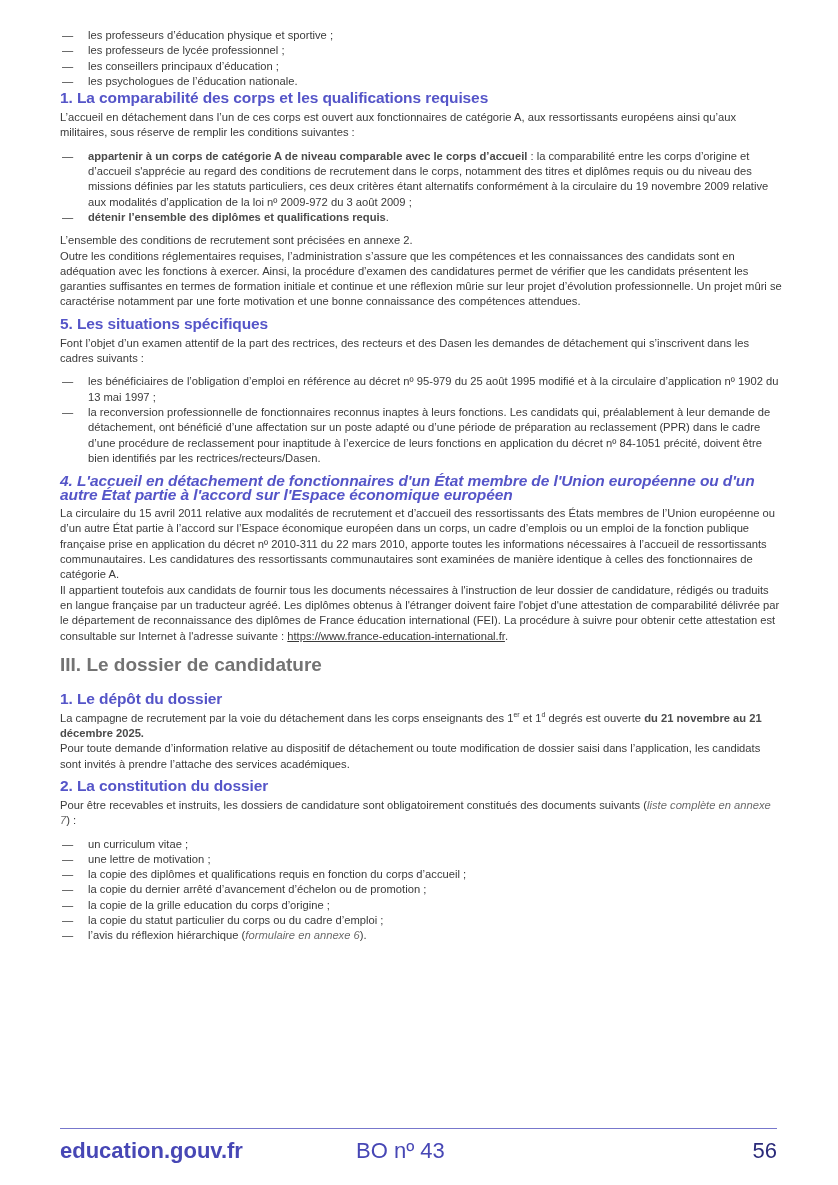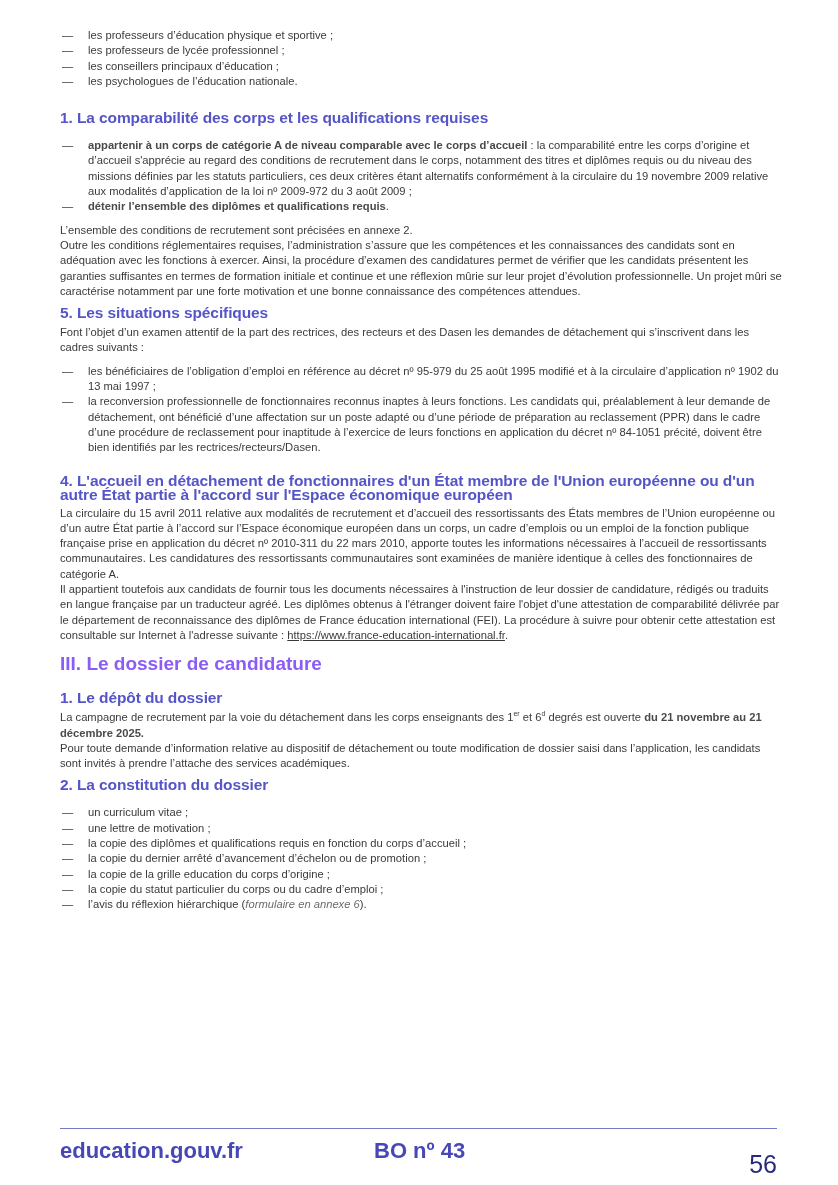--- a/index.html
+++ b/index.html
@@ -10,46 +10,47 @@
     }
     .page { position: absolute; left: 60px; top: 28px; width: 722px; }
     .list { margin: 0; padding: 0; list-style: none; }
     .li { position: relative; padding-left: 28px; font-size: 11.2px; line-height: 15.3px; }
     .li .dash { position: absolute; left: 2px; top: 0; }
     .p { font-size: 11.2px; line-height: 15.3px; margin: 0; }
     .h2 {
       color: #5555c8; font-weight: bold; font-size: 15.5px; line-height: 18px;
       margin: 5px 0 3px 0; letter-spacing: -0.1px;
     }
-    .h2.tight { font-size: 15.5px; line-height: 14px; margin-top: 18px; }
-    .h1 { color: #8b5cf6; font-weight: bold; font-size: 19px; line-height: 22px; margin: 10px 0 3px 0; }
+    .h2.tight { font-size: 15.5px; line-height: 14px; margin-top: 8px; font-style: italic; }
+    .h1 { color: #737373; font-weight: bold; font-size: 19px; line-height: 22px; margin: 10px 0 3px 0; }
     .boldrun { font-weight: bold; color: #4a4a4a; }
     .gap { height: 8px; }
     .link { text-decoration: underline; color: #3a3a3a; }
     .it { font-style: italic; color: #6a6a6a; }
     sup { font-size: 7px; line-height: 0; }
     .footer-rule { position: absolute; left: 60px; top: 1128px; width: 717px; height: 1px; background: #7777cc; }
     .footer { position: absolute; left: 60px; top: 1138px; width: 717px; height: 32px; }
     .footer .site { position: absolute; left: 0; top: 0; color: #4747b5; font-size: 22px; font-weight: bold; }
-    .footer .bo { position: absolute; left: 314px; top: 0; color: #4747b5; font-size: 22px; font-weight: bold; }
-    .footer .num { position: absolute; right: 0; top: 12px; color: #2a2a7a; font-size: 25px; }
+    .footer .bo { position: absolute; left: 296px; top: 0; color: #4747b5; font-size: 22px; font-weight: normal; }
+    .footer .num { position: absolute; right: 0; top: 0; color: #2a2a7a; font-size: 22px; }
   </style>
 </head>
 <body>
 
 <div class="page">
 
   <ul class="list">
     <li class="li"><span class="dash">—</span><span>les professeurs d’éducation physique et sportive ;</span></li>
     <li class="li"><span class="dash">—</span><span>les professeurs de lycée professionnel ;</span></li>
     <li class="li"><span class="dash">—</span><span>les conseillers principaux d’éducation ;</span></li>
     <li class="li"><span class="dash">—</span><span>les psychologues de l’éducation nationale.</span></li>
   </ul>
 
-  <h2 class="h2" style="margin-top:20px">1. La comparabilité des corps et les qualifications requises</h2>
+  <h2 class="h2" style="margin-top:0">1. La comparabilité des corps et les qualifications requises</h2>
+  <p class="p">L’accueil en détachement dans l’un de ces corps est ouvert aux fonctionnaires de catégorie A, aux ressortissants européens ainsi qu’aux militaires, sous réserve de remplir les conditions suivantes :</p>
   <div class="gap"></div>
   <ul class="list">
     <li class="li"><span class="dash">—</span><span class="boldrun">appartenir à un corps de catégorie A de niveau comparable avec le corps d’accueil</span><span> : la comparabilité entre les corps d’origine et d’accueil s'apprécie au regard des conditions de recrutement dans le corps, notamment des titres et diplômes requis ou du niveau des missions définies par les statuts particuliers, ces deux critères étant alternatifs conformément à la circulaire du 19 novembre 2009 relative aux modalités d’application de la loi nº 2009-972 du 3 août 2009 ;</span></li>
     <li class="li"><span class="dash">—</span><span class="boldrun">détenir l’ensemble des diplômes et qualifications requis</span><span>.</span></li>
   </ul>
   <div class="gap"></div>
   <p class="p">L’ensemble des conditions de recrutement sont précisées en annexe 2.</p>
 
   <p class="p">Outre les conditions réglementaires requises, l’administration s’assure que les compétences et les connaissances des candidats sont en adéquation avec les fonctions à exercer. Ainsi, la procédure d’examen des candidatures permet de vérifier que les candidats présentent les garanties suffisantes en termes de formation initiale et continue et une réflexion mûrie sur leur projet d’évolution professionnelle. Un projet mûri se caractérise notamment par une forte motivation et une bonne connaissance des compétences attendues.</p>
 
@@ -60,24 +61,25 @@
     <li class="li"><span class="dash">—</span><span>les bénéficiaires de l’obligation d’emploi en référence au décret nº 95-979 du 25 août 1995 modifié et à la circulaire d’application nº 1902 du 13 mai 1997 ;</span></li>
     <li class="li"><span class="dash">—</span><span>la reconversion professionnelle de fonctionnaires reconnus inaptes à leurs fonctions. Les candidats qui, préalablement à leur demande de détachement, ont bénéficié d’une affectation sur un poste adapté ou d’une période de préparation au reclassement (PPR) dans le cadre d’une procédure de reclassement pour inaptitude à l’exercice de leurs fonctions en application du décret nº 84-1051 précité, doivent être bien identifiés par les rectrices/recteurs/Dasen.</span></li>
   </ul>
 
   <h2 class="h2 tight">4. L'accueil en détachement de fonctionnaires d'un État membre de l'Union européenne ou d'un autre État partie à l'accord sur l'Espace économique européen</h2>
   <p class="p" style="margin-top:4px">La circulaire du 15 avril 2011 relative aux modalités de recrutement et d’accueil des ressortissants des États membres de l’Union européenne ou d’un autre État partie à l’accord sur l’Espace économique européen dans un corps, un cadre d’emplois ou un emploi de la fonction publique française prise en application du décret nº 2010-311 du 22 mars 2010, apporte toutes les informations nécessaires à l’accueil de ressortissants communautaires. Les candidatures des ressortissants communautaires sont examinées de manière identique à celles des fonctionnaires de catégorie A.</p>
   <p class="p"><span>Il appartient toutefois aux candidats de fournir tous les documents nécessaires à l'instruction de leur dossier de candidature, rédigés ou traduits en langue française par un traducteur agréé. Les diplômes obtenus à l'étranger doivent faire l'objet d'une attestation de comparabilité délivrée par le département de reconnaissance des diplômes de France éducation international (FEI). La procédure à suivre pour obtenir cette attestation est consultable sur Internet à l'adresse suivante : </span><a class="link">https://www.france-education-international.fr</a><span>.</span></p>
 
   <h1 class="h1">III. Le dossier de candidature</h1>
   <h2 class="h2" style="margin-top:14px">1. Le dépôt du dossier</h2>
-  <p class="p"><span>La campagne de recrutement par la voie du détachement dans les corps enseignants des 1</span><sup>er</sup><span> et 6</span><sup>d</sup><span> degrés est ouverte </span><span class="boldrun">du 21 novembre au 21 décembre 2025.</span></p>
+  <p class="p"><span>La campagne de recrutement par la voie du détachement dans les corps enseignants des 1</span><sup>er</sup><span> et 1</span><sup>d</sup><span> degrés est ouverte </span><span class="boldrun">du 21 novembre au 21 décembre 2025.</span></p>
   <p class="p">Pour toute demande d’information relative au dispositif de détachement ou toute modification de dossier saisi dans l’application, les candidats sont invités à prendre l’attache des services académiques.</p>
 
   <h2 class="h2">2. La constitution du dossier</h2>
+  <p class="p"><span>Pour être recevables et instruits, les dossiers de candidature sont obligatoirement constitués des documents suivants (</span><span class="it">liste complète en annexe 7</span><span>) :</span></p>
   <div class="gap"></div>
   <ul class="list">
     <li class="li"><span class="dash">—</span><span>un curriculum vitae ;</span></li>
     <li class="li"><span class="dash">—</span><span>une lettre de motivation ;</span></li>
     <li class="li"><span class="dash">—</span><span>la copie des diplômes et qualifications requis en fonction du corps d’accueil ;</span></li>
     <li class="li"><span class="dash">—</span><span>la copie du dernier arrêté d’avancement d’échelon ou de promotion ;</span></li>
     <li class="li"><span class="dash">—</span><span>la copie de la grille education du corps d’origine ;</span></li>
     <li class="li"><span class="dash">—</span><span>la copie du statut particulier du corps ou du cadre d’emploi ;</span></li>
     <li class="li"><span class="dash">—</span><span>l’avis du réflexion hiérarchique (</span><span class="it">formulaire en annexe 6</span><span>).</span></li>
   </ul>

